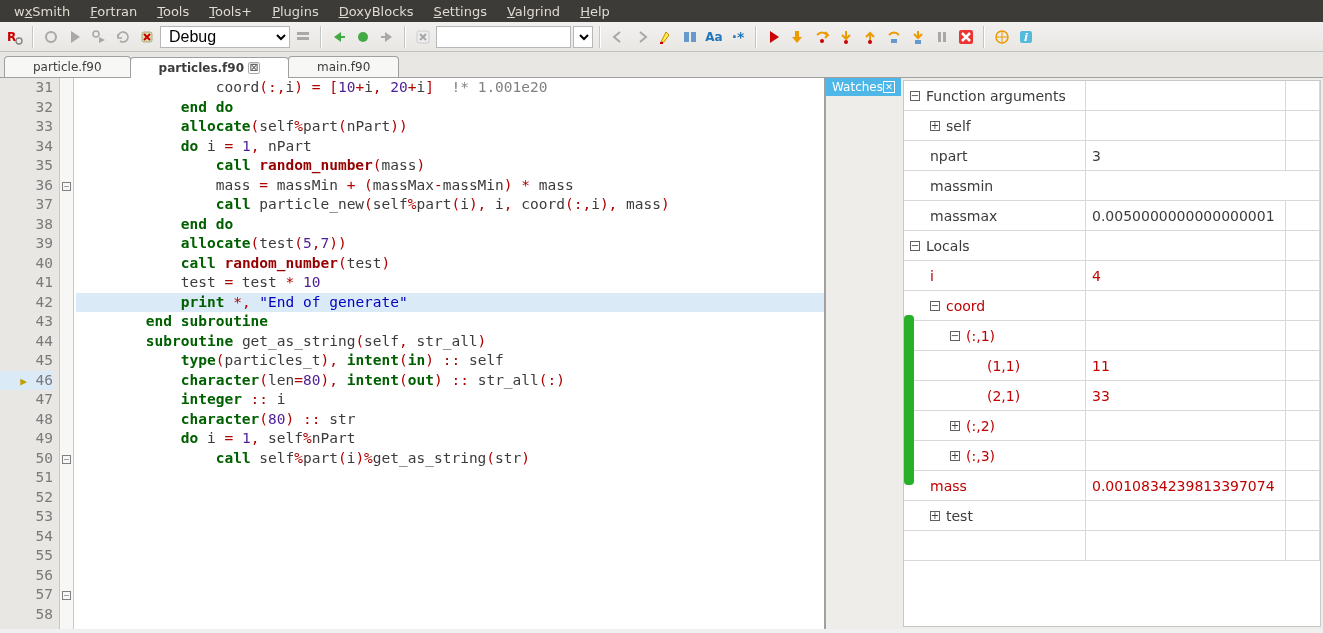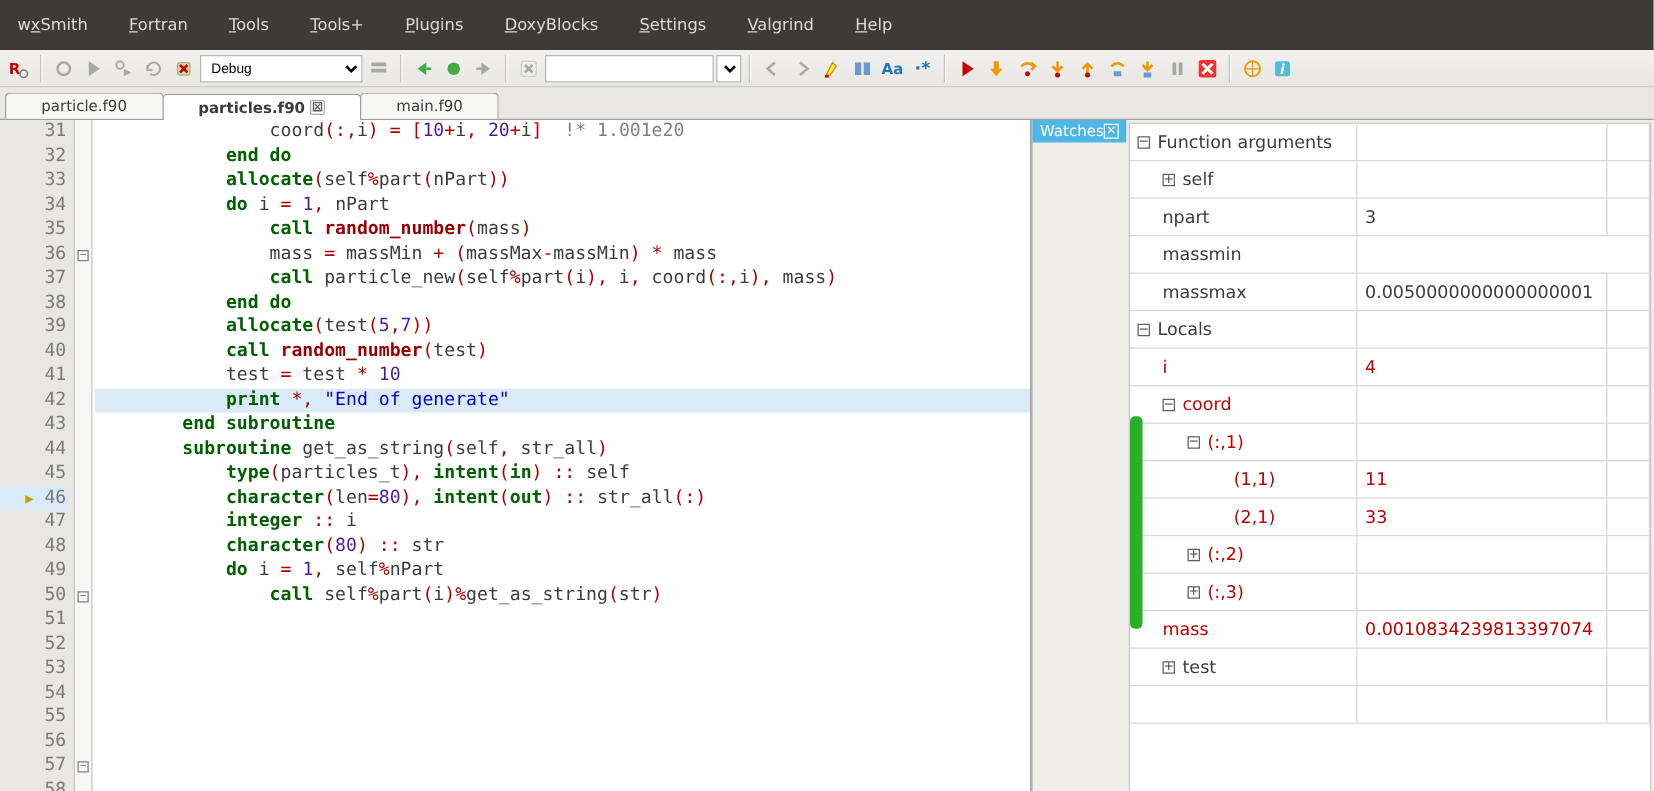--- a/index.html
+++ b/index.html
@@ -1,24 +1,24 @@
 <!DOCTYPE html>
 <html><head>
 <meta charset="utf-8">
 <style>
   * { margin: 0; padding: 0; box-sizing: border-box; }
   body { font-family: "DejaVu Sans", sans-serif; font-size: 13px; background: #f0f0f0; width: 1323px; height: 633px; overflow: hidden; color: #3c3c3c; }
-  .menubar { background: #3c3b37; color: #dfdbd2; height: 40px; display: flex; align-items: center; padding: 0 4px; gap: 13px; }
+  .menubar { background: #3c3b37; color: #dfdbd2; height: 22px; display: flex; align-items: center; padding: 0 4px; gap: 0; }
   .menubar span { padding: 4px 10px; cursor: default; }
   .menubar span u { text-decoration: underline; }
   .toolbar { background: linear-gradient(#f2f1ef,#e8e7e4); height: 30px; border-bottom: 1px solid #c0c0c0; display: flex; align-items: center; padding: 0 4px; gap: 2px; }
   .tb-sep { width: 2px; height: 22px; border-left: 1px solid #c5c5c5; border-right: 1px solid #fff; margin: 0 4px; }
   .tb-btn { width: 22px; height: 22px; display: flex; align-items: center; justify-content: center; border-radius: 2px; }
   .tb-btn svg { width: 16px; height: 16px; }
-  .tb-combo { height: 22px; border: 1px solid #b7b7b7; background: #fff; font-size: 11px; padding: 0 4px; }
+  .tb-combo { height: 22px; border: 1px solid #b7b7b7; background: #fff; font-size: 16px; padding: 0 4px; }
   .tabs { background: #e8e7e4; height: 26px; display: flex; align-items: flex-end; border-bottom: 1px solid #a0a0a0; padding-left: 4px; gap: 0; }
   .tab { background: #f7f7f5; border: 1px solid #a0a0a0; border-bottom: none; border-radius: 4px 4px 0 0; padding: 3px 28px; font-size: 12px; margin-right: -1px; display: flex; align-items: center; gap: 4px; }
   .tab.active { font-weight: bold; background: #fff; position: relative; top: 1px; }
   .tab .close { font-size: 11px; color: #666; border: 1px solid #aaa; width: 12px; height: 12px; line-height: 10px; text-align: center; border-radius: 2px; }
   .main { display: flex; height: calc(633px - 26px - 30px - 26px); }
   .editor-wrap { flex: 1; display: flex; background: #fff; overflow: hidden; border-right: 1px solid #a0a0a0; justify-content: center; }
   .gutter { background: #e8e7e4; width: 60px; text-align: right; color: #7a7a7a; font-family: "DejaVu Sans Mono", monospace; font-size: 14.5px; padding-right: 6px; border-right: 1px solid #c8c8c8; user-select: none; }
   .fold-marks { width: 14px; background: #f7f7f5; border-right: 1px solid #c8c8c8; font-family: monospace; font-size: 10px; text-align: center; color: #808080; }
   .code { flex: 1; font-family: "DejaVu Sans Mono", monospace; font-size: 14.5px; line-height: 19.5px; white-space: pre; padding-left: 2px; }
   .gutter div, .fold-marks div { height: 19.5px; line-height: 19.5px; }

